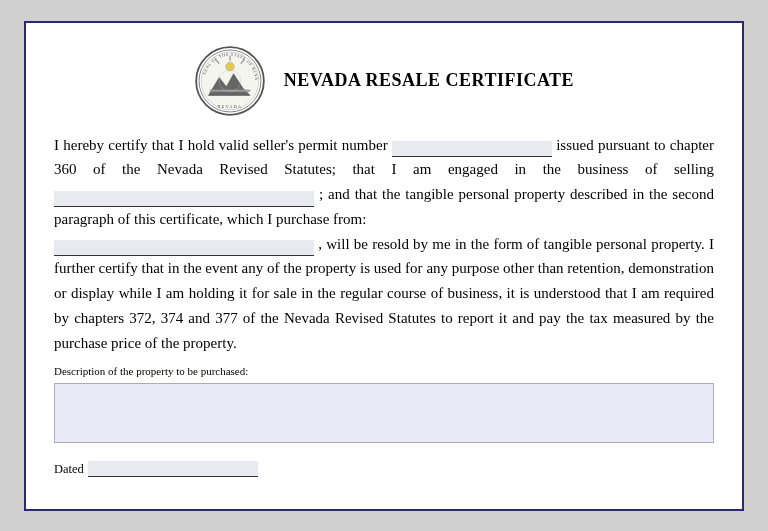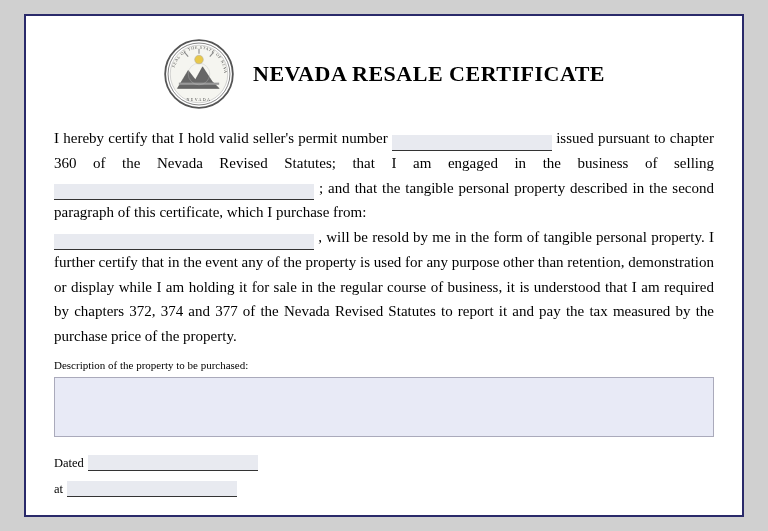--- a/index.html
+++ b/index.html
@@ -25,21 +25,21 @@
       justify-content: center;
       margin-bottom: 16px;
       gap: 18px;
     }
     .seal {
       width: 72px;
       height: 72px;
       flex-shrink: 0;
     }
     .title {
-      font-size: 22px;
+      font-size: 18px;
       font-weight: bold;
       text-align: center;
       letter-spacing: 0.5px;
     }
     .body-text {
       font-size: 15px;
       line-height: 1.65;
       text-align: justify;
       margin-bottom: 10px;
     }
@@ -169,21 +169,17 @@
 
   <div class="description-box"></div>
 
   <div class="bottom-row">
 
     <div class="left-fields">
       <div class="field-line">
         <span>Dated</span>
         <span class="field-underline"></span>
       </div>
-      <div class="field-line">
-        <span>at</span>
-        <span class="field-underline"></span>
-      </div>
     </div>
 
   </div>
 
 </div>
 
 </body></html>

